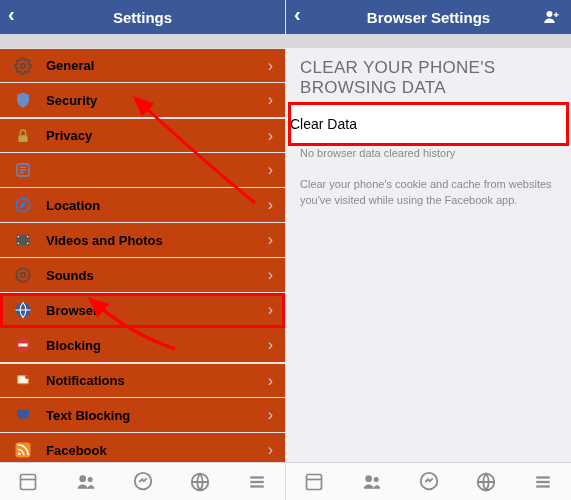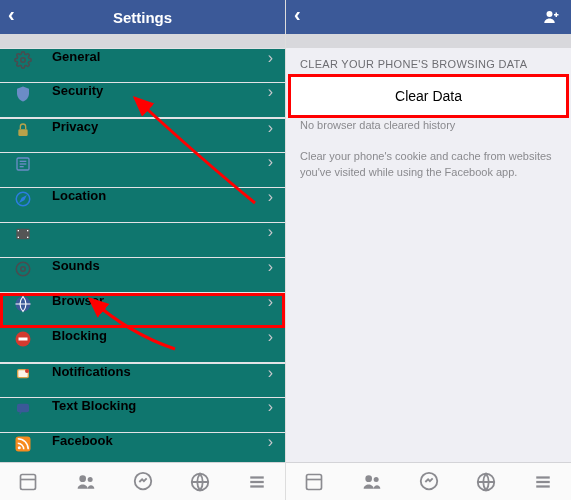--- a/index.html
+++ b/index.html
@@ -4,29 +4,29 @@
 <style>
   * { box-sizing: border-box; margin: 0; padding: 0; font-family: -apple-system, Helvetica, Arial, sans-serif; }
   body { background: #fff; width: 571px; height: 500px; overflow: hidden; position: relative; }
   .container { display: flex; height: 100%; }
   .pane { flex: 1; display: flex; flex-direction: column; background:#efeff4; min-width:0;}
   .pane + .pane { border-left: 1px solid #ddd; }
   .header { background:#3b5998; color:#fff; display:flex; align-items:center; justify-content:center; position:relative; height:34px; font-size:15px; font-weight:600; }
   .header .back { position:absolute; left:8px; top:4px; font-size:20px; line-height:1; }
   .header .right-icon { position:absolute; right:10px; top:8px; }
   .subheader { height:14px; background:#d8d8dc; }
-  .section-header { font-size:11px; color:#6d6d72; padding:10px 14px 6px; text-transform:uppercase; letter-spacing:0.3px; }
+  .section-header { font-size:17px; color:#6d6d72; padding:10px 14px 6px; text-transform:uppercase; letter-spacing:0.3px; }
   .list { background:#fff; }
-  .row { display:flex; height:35px; padding:0 12px; border-bottom:1px solid #e3e3e6; font-size:13px; font-weight:600; color:#000; position:relative; background:#0f766e;gap:6px;}
+  .row { display:flex; align-items:center; height:35px; padding:0 12px; border-bottom:1px solid #e3e3e6; font-size:13px; font-weight:600; color:#000; position:relative; background:#c2410c;}
   .row:first-child { border-top:1px solid #e3e3e6; }
   .row .icon { width:22px; height:22px; margin-right:12px; display:flex; align-items:center; justify-content:center; flex-shrink:0;}
   .row .chev { margin-left:auto; color:#c7c7cc; font-size:16px; font-weight:400;}
   .group-gap { height:14px; background:#efeff4; }
   .highlight { outline:3px solid #ff0000; outline-offset:-3px; }
-  .clear-btn { background:#fff; height:40px; display:flex; align-items:center; justify-content:center; font-size:14px; border-top:1px solid #d9d9dd; border-bottom:1px solid #d9d9dd; margin: 0 4px; outline:3px solid #ff0000; outline-offset:-1px;}
+  .clear-btn { background:#fff; height:40px; display:flex; align-items:center; justify-content:flex-start; font-size:14px; border-top:1px solid #d9d9dd; border-bottom:1px solid #d9d9dd; margin: 0 4px; outline:3px solid #ff0000; outline-offset:-1px;}
   .desc { font-size:11px; color:#8a8a8e; padding:8px 14px; line-height:1.4; }
   .tabbar { height:38px; background:#fafafa; border-top:1px solid #d3d3d7; display:flex; align-items:center; justify-content:space-around; margin-top:auto;}
   .tabbar .tab svg, .tabbar .tab { color:#8b8b90; }
   .tabbar .tab.active { color:#3b5998; }
   svg { display:block; }
   .arrow { position:absolute; pointer-events:none; }
 </style>
 </head>
 <body>
 
@@ -98,20 +98,21 @@
         <div class="row">
           <span class="icon">
               <svg width="18" height="16" viewBox="0 0 24 24" fill="#555">
                 <rect x="2" y="4" width="20" height="16" rx="2"></rect>
                 <rect x="4" y="6" width="2" height="2" fill="#fff"></rect>
                 <rect x="4" y="16" width="2" height="2" fill="#fff"></rect>
                 <rect x="18" y="6" width="2" height="2" fill="#fff"></rect>
                 <rect x="18" y="16" width="2" height="2" fill="#fff"></rect>
               </svg>
             </span>
+          <span>Videos and Photos</span>
           <span class="chev">›</span>
         </div>
         <div class="row">
           <span class="icon">
               <svg width="18" height="18" viewBox="0 0 24 24" fill="none" stroke="#4b4b4f" stroke-width="2">
                 <circle cx="12" cy="12" r="3"></circle>
                 <circle cx="12" cy="12" r="9"></circle>
               </svg>
             </span>
           <span>Sounds</span>
@@ -218,20 +219,21 @@
             <path d="M0,0 L7,3 L0,6 z" fill="#ff0000"></path>
           </marker>
         </defs>
         <path d="M95 55 Q 50 40 10 5" stroke="#ff0000" stroke-width="3" fill="none" marker-end="url(#ah1)"></path>
       </svg>
   </div>
 
   <div class="pane">
     <div class="header">
       <span class="back">‹</span>
+      <span>Browser Settings</span>
       <span class="right-icon">
           <svg width="20" height="18" viewBox="0 0 24 24" fill="#fff">
             <circle cx="10" cy="8" r="4"></circle>
             <path d="M3 20c0-3 3-6 7-6s7 3 7 6"></path>
             <line x1="19" y1="6" x2="19" y2="12" stroke="#fff" stroke-width="2"></line>
             <line x1="16" y1="9" x2="22" y2="9" stroke="#fff" stroke-width="2"></line>
           </svg>
         </span>
     </div>
     <div class="subheader"></div>

